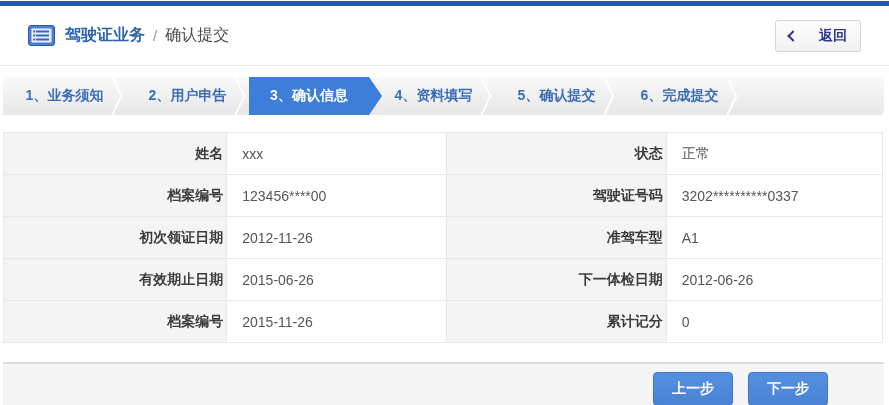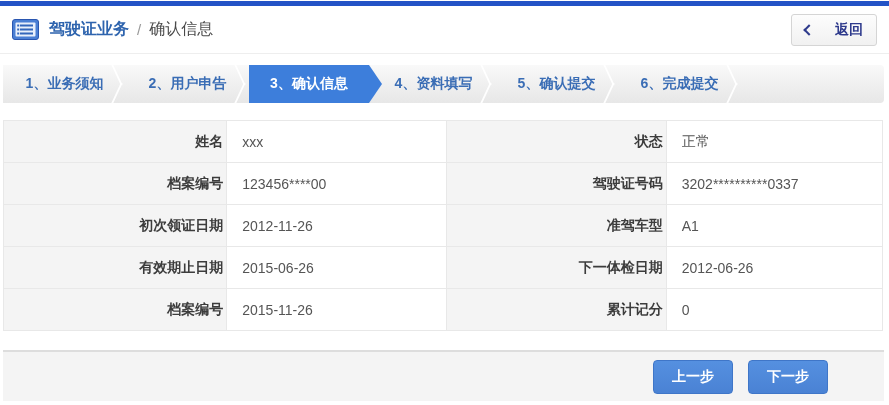--- a/index.html
+++ b/index.html
@@ -3,21 +3,21 @@
 <meta charset="utf-8">
 <style>
   * { box-sizing: border-box; margin: 0; padding: 0; }
   html, body { width: 889px; height: 405px; background: #fff; overflow: hidden; }
   body { font-family: "Liberation Sans", "DejaVu Sans", sans-serif; }
 
   
   .top-bar { height: 5px; margin-top: 1px; background: var(--topbar, #2353c6); }
 
   
-  .header { height: 48px; display: flex; align-items: center; padding: 0 12px; border-bottom: 1px solid #eee; background: #fff; }
+  .header { height: 60px; display: flex; align-items: center; padding: 0 28px; border-bottom: 1px solid #eee; background: #fff; }
   .hdr-icon { width: 27px; height: 21px; margin-right: 10px; flex: 0 0 auto; }
   .hdr-title { font-size: 16px; font-weight: bold; color: var(--title-blue, #2e64ae); cursor: pointer; }
   .hdr-sep { font-size: 15px; color: #999; margin: 0 8px; }
   .hdr-current { font-size: 16px; color: #4a4a4a; }
   .hdr-spacer { flex: 1; }
   .back-btn { display: inline-flex; align-items: center; gap: 22px; padding: 6px 13px; background: linear-gradient(#fdfdfd, #f1f1f1); border: 1px solid #d5d5d5; border-radius: 3px; cursor: pointer; }
   .back-btn .chev { width: 8px; height: 8px; border-left: 2px solid var(--back-text, #2e3a8c); border-bottom: 2px solid var(--back-text, #2e3a8c); transform: rotate(45deg); margin-top: 1px; }
   .back-btn .lbl { font-size: 14px; font-weight: bold; color: var(--back-text, #2e3a8c); }
 
   
@@ -50,21 +50,21 @@
     <rect x="3.5" y="3.5" width="20" height="14" rx="1" fill="#e9f0fb"></rect>
     <rect x="8" y="5.5" width="13" height="2" fill="#3366bb"></rect>
     <rect x="8" y="9.5" width="13" height="2" fill="#3366bb"></rect>
     <rect x="8" y="13.5" width="13" height="2" fill="#3366bb"></rect>
     <rect x="5.2" y="5.5" width="2" height="2" fill="#3366bb"></rect>
     <rect x="5.2" y="9.5" width="2" height="2" fill="#3366bb"></rect>
     <rect x="5.2" y="13.5" width="2" height="2" fill="#3366bb"></rect>
   </svg>
   <span class="hdr-title">驾驶证业务</span>
   <span class="hdr-sep">/</span>
-  <span class="hdr-current">确认信息</span>
+  <span class="hdr-current">确认提交</span>
   <span class="hdr-spacer"></span>
   <span class="back-btn">
     <span class="chev"></span>
     <span class="lbl">返回</span>
   </span>
 </div>
 
 <div class="steps">
   <div class="step">
       <span>1、业务须知</span>

